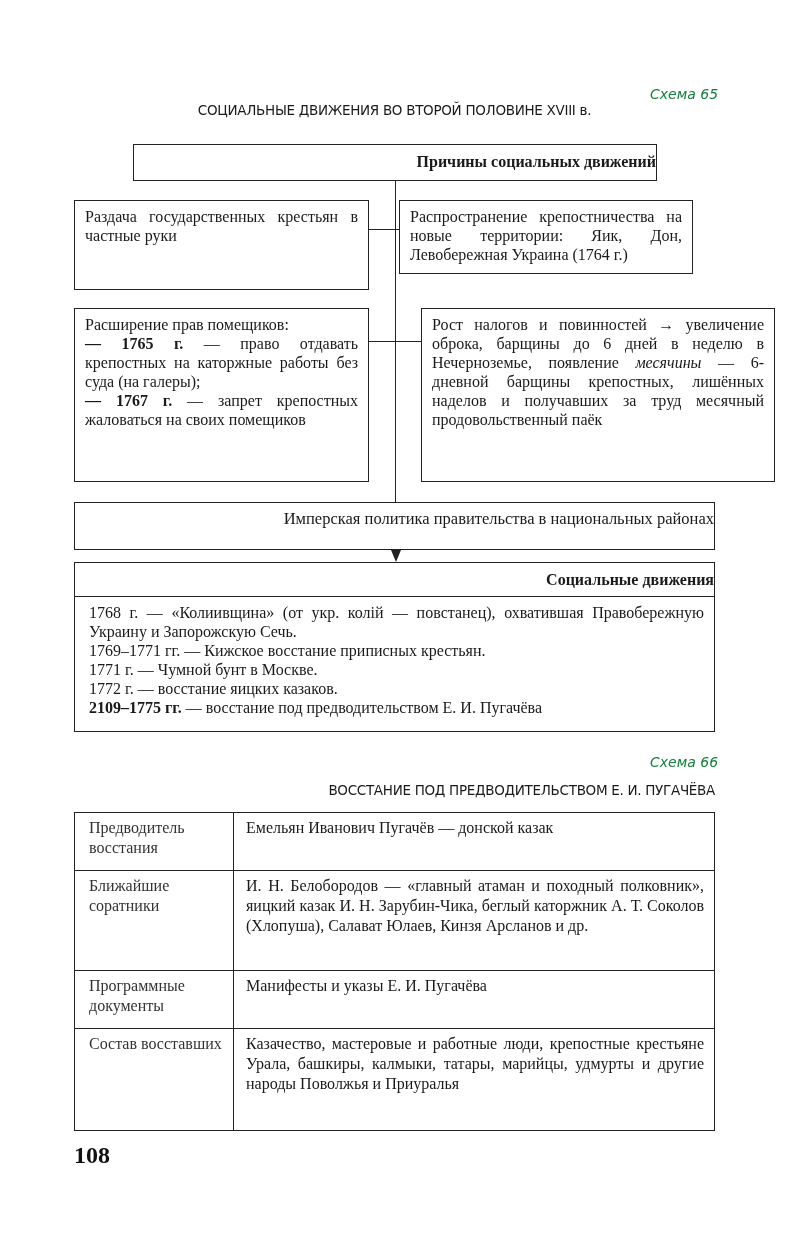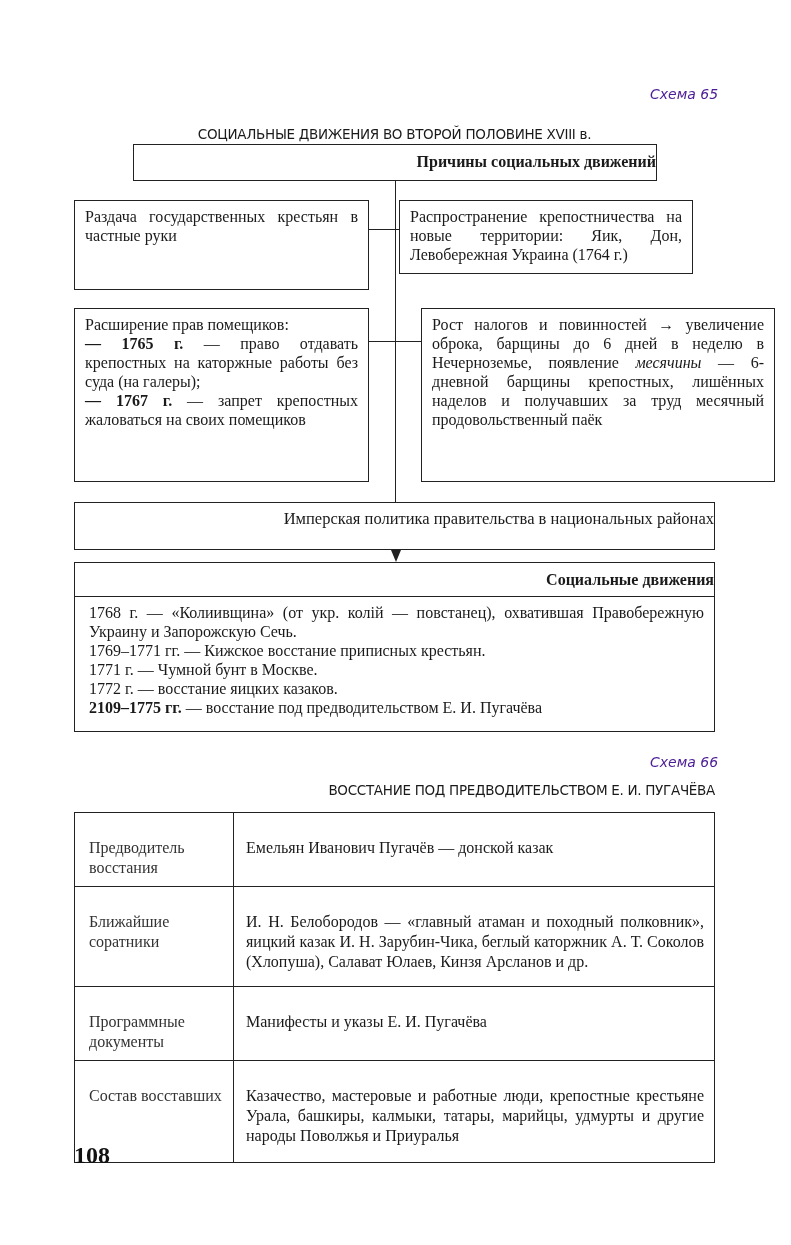--- a/index.html
+++ b/index.html
@@ -4,21 +4,21 @@
 <style>
   html, body { margin: 0; padding: 0; background: #ffffff; }
   body {
     width: 791px; height: 1245px; position: relative; overflow: hidden;
     font-family: "Liberation Serif", "DejaVu Serif", serif;
     color: #1a1a1a;
   }
   .abs { position: absolute; }
   .scheme-label {
     font-family: "DejaVu Sans", "Liberation Sans", sans-serif;
-    font-style: italic; font-size: 14px; color: #4c1d95;
+    font-style: italic; font-size: 14px; color: #15803d;
   }
   .scheme-title {
     font-family: "DejaVu Sans", "Liberation Sans", sans-serif;
     font-size: 13.5px; letter-spacing: -0.3px; color: #1a1a1a;
     text-align: center;
   }
   .box {
     border: 1.6px solid #222; box-sizing: border-box; background: #fff;
     font-size: 16px; line-height: 19px;
   }
@@ -30,32 +30,32 @@
   .arrow-head {
     position: absolute; width: 0; height: 0;
     border-left: 5px solid transparent; border-right: 5px solid transparent;
     border-top: 12px solid #222;
   }
   table.pug {
     position: absolute; left: 74px; top: 812px; width: 641px;
     border-collapse: collapse; font-size: 16px; line-height: 20px;
   }
   table.pug td {
-    border: 1.6px solid #222; vertical-align: top; padding: 25px 8px 8px 14px;
+    border: 1.6px solid #222; vertical-align: top; padding: 5px 8px 8px 14px;
   }
   table.pug td.label { width: 136px; color: #333; }
   table.pug td.val { text-align: justify; padding-left: 12px; padding-right: 10px; }
   .page-num { font-size: 24px; font-weight: bold; color: #111; }
   .mv-line { display: block; }
 </style>
 </head>
 <body>
 
 <div class="abs scheme-label" style="left:650px; top:86px;">Схема 65</div>
-<div class="abs scheme-title" style="left:74px; top:126px; width:641px;">СОЦИАЛЬНЫЕ ДВИЖЕНИЯ ВО ВТОРОЙ ПОЛОВИНЕ XVIII в.</div>
+<div class="abs scheme-title" style="left:74px; top:102px; width:641px;">СОЦИАЛЬНЫЕ ДВИЖЕНИЯ ВО ВТОРОЙ ПОЛОВИНЕ XVIII в.</div>
 
 <div class="abs box center bold" style="left:133px; top:144px; width:524px; height:37px; line-height:33px;">
   <span>Причины социальных движений</span>
 </div>
 
 <div class="line-v" style="left:395px; top:181px; height:378px;"></div>
 
 <div class="line-h" style="left:368px; top:229px; width:54px;"></div>
 <div class="line-h" style="left:368px; top:341px; width:54px;"></div>
 

